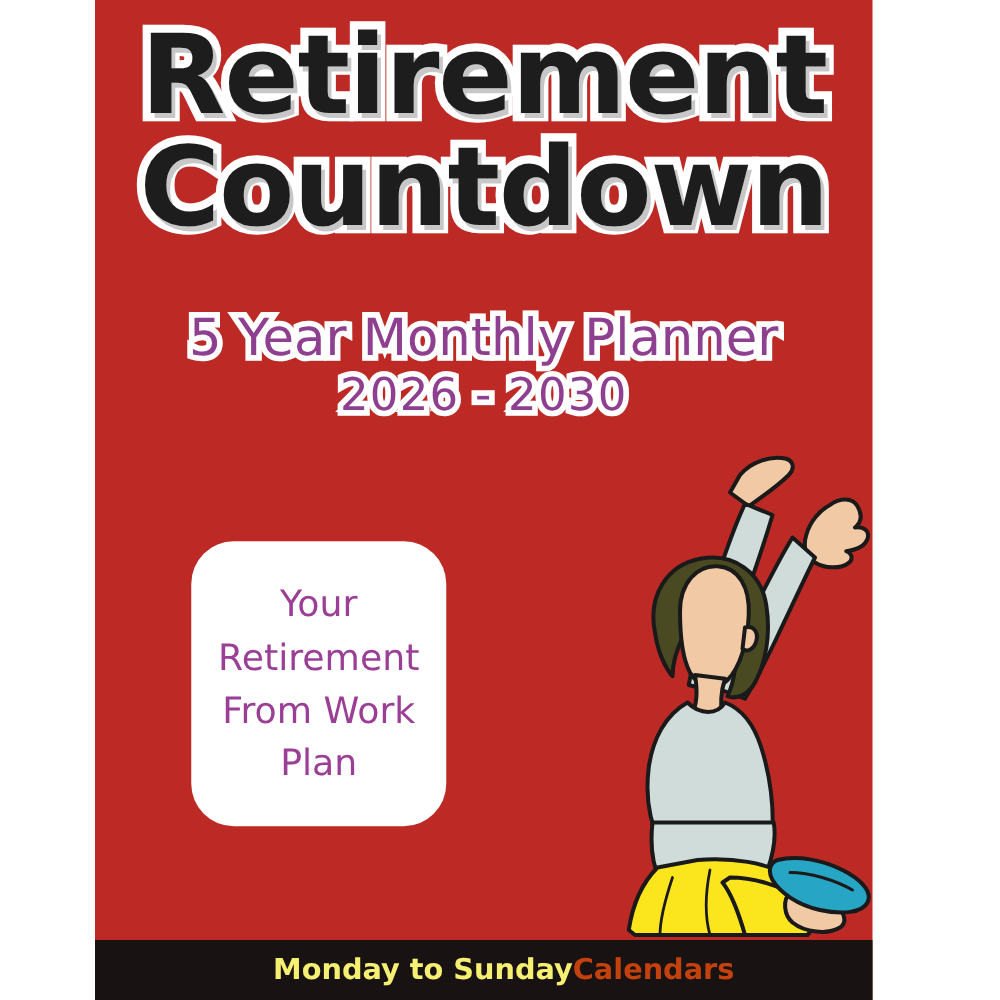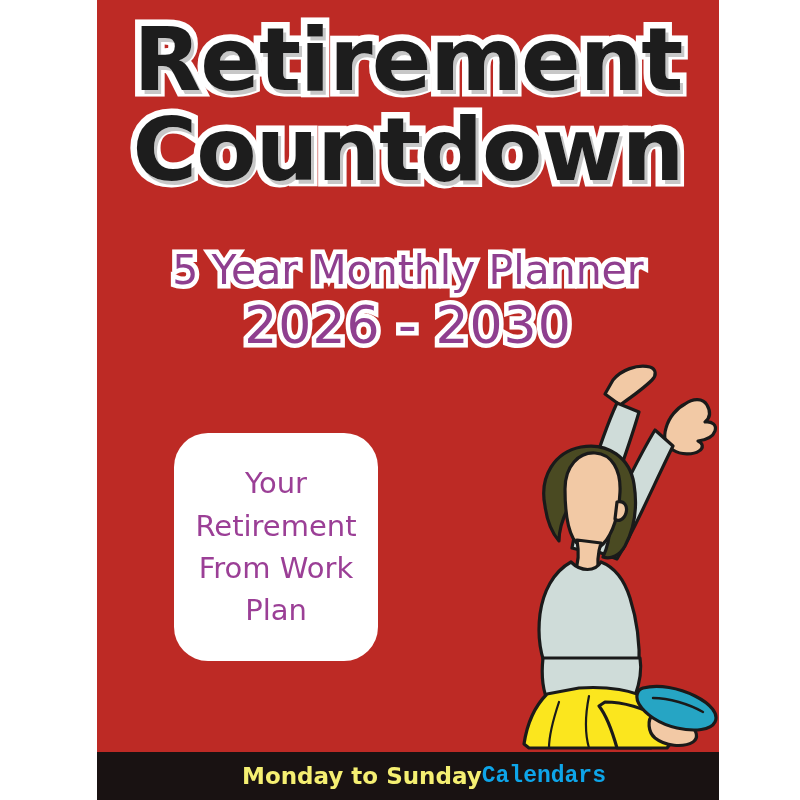--- a/index.html
+++ b/index.html
@@ -17,21 +17,21 @@
   #cover-root {
     position: relative;
     width: 800px;
     height: 800px;
     background: #ffffff;
   }
 
   
   #cover-panel {
     position: absolute;
-    left: 97px;
+    left: 76px;
     top: 0px;
     width: 622px;
     height: 800px;
     background: #bd2a25;
     overflow: hidden;
   }
 
   
   .title-wrap {
     position: absolute;
@@ -76,21 +76,21 @@
     line-height: 1.0;
     -webkit-text-stroke: 9px #ffffff;
     paint-order: stroke fill;
     white-space: nowrap;
   }
   #subtitle-planner {
     font-size: 41px;
     letter-spacing: 0px;
   }
   #subtitle-years {
-    font-size: 52px;
+    font-size: 36px;
     letter-spacing: 1px;
     margin-top: 8px;
   }
 
   
   #callout-box {
     position: absolute;
     left: 77px;
     top: 433px;
     width: 204px;
@@ -143,21 +143,21 @@
     padding-left: 16px;
   }
   .band-text {
     font-family: "DejaVu Sans", sans-serif;
     font-weight: bold;
     font-size: 23px;
     letter-spacing: 0px;
     white-space: nowrap;
   }
   #band-text-main { color: #f5ef72; }
-  #band-text-accent { color: #0ea5e9; margin-left: 0; font-family: Liberation Mono, monospace; }
+  #band-text-accent { color: #c2410c; margin-left: 0; }
 </style>
 </head>
 <body>
 
 <div id="cover-root">
 
   <div id="cover-panel">
 
     <div class="title-wrap">
       <div id="title-line-1" class="title-line">Retirement</div>

